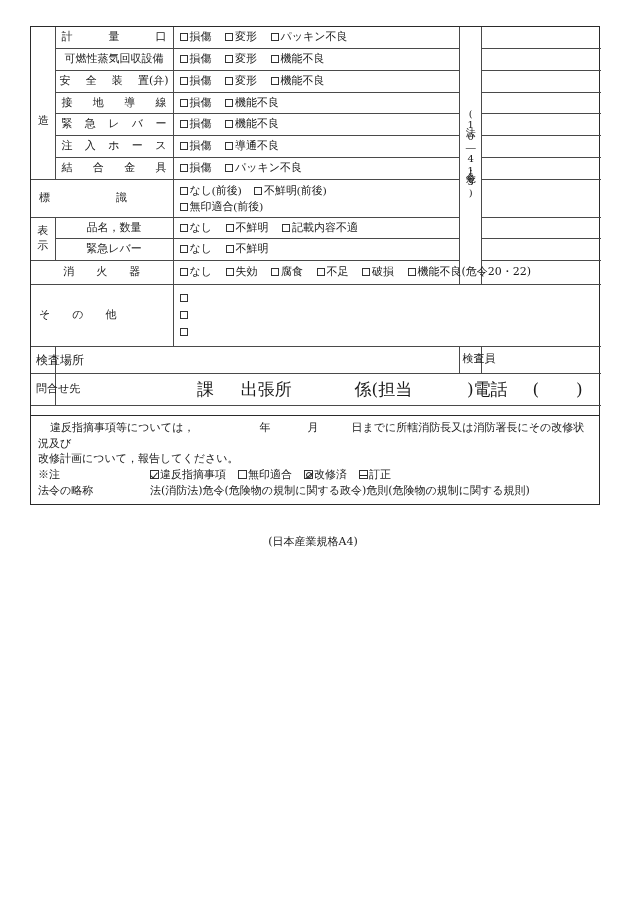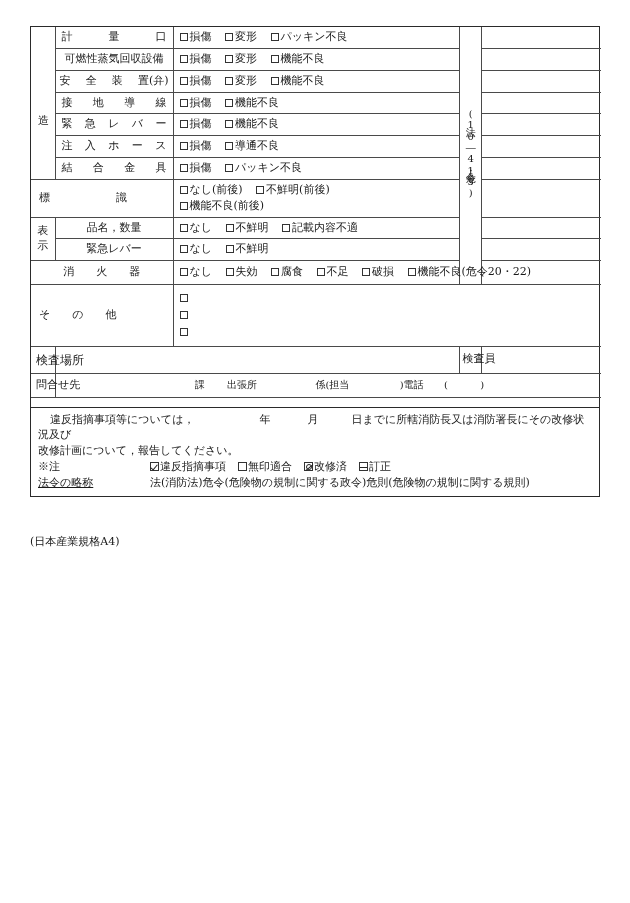--- a/index.html
+++ b/index.html
@@ -94,30 +94,30 @@
   .opts .opt:last-child { margin-right: 0; }
   .box {
     display: inline-block;
     width: 8px; height: 8px;
     border: 1px solid #333;
     margin-right: 2px;
     vertical-align: -1px;
     box-sizing: border-box;
     background: #fff;
   }
-  .opts-lines .line { display: block; }
+  .opts-lines .line { display: block; font-family: Liberation Serif, serif; }
   .opts-lines .line + .line { margin-top: 1px; }
   .stack-box { display: block; margin: 2px 0; }
 
   
   .blank { height: 100%; }
 
   
   .contact {
-    font-size: 10px;
+    font-size: 17px;
     padding: 4px 6px;
     white-space: nowrap;
   }
   .contact .sp-a { display:inline-block; width: 130px; }
   .contact .sp-b { display:inline-block; width: 16px; }
   .contact .sp-c { display:inline-block; width: 52px; }
   .contact .sp-d { display:inline-block; width: 44px; }
   .contact .sp-e { display:inline-block; width: 14px; }
   .contact .sp-f { display:inline-block; width: 26px; }
 
@@ -130,21 +130,21 @@
     margin-top: 9px;
   }
   .notes .l1 { text-indent: 1.1em; }
   .notes .gap-y { display:inline-block; width: 58px; }
   .notes .gap-m { display:inline-block; width: 30px; }
   .notes .gap-d { display:inline-block; width: 26px; }
   .legend-line { display: flex; align-items: baseline; }
   .legend-line .lbl { width: 112px; flex: none; }
   .legend-line .item { margin-right: 12px; white-space: nowrap; }
   .abbr-line { display: flex; align-items: baseline; }
-  .abbr-line .lbl { width: 112px; flex: none; text-decoration: underline; }
+  .abbr-line .lbl { width: 112px; flex: none; }
 
   
   .mark {
     display: inline-block;
     width: 9px; height: 9px;
     border: 1px solid #333;
     box-sizing: border-box;
     position: relative;
     vertical-align: -1px;
     margin-right: 1px;
@@ -186,21 +186,21 @@
     width: 7px; height: 0;
     border-top: 1.3px solid #222;
   }
 
   
   .a4note {
     position: absolute;
     left: 30px;
     top: 534px;
     width: 570px;
-    text-align: left;
+    text-align: center;
     font-size: 11px;
     padding-right: 4px;
     box-sizing: border-box;
   }
 </style>
 </head>
 <body>
 
 <div id="page">
 
@@ -352,21 +352,21 @@
             <span>標　　　　　　識</span>
           </div>
         </td>
         <td>
           <div class="opts opts-lines">
             <span class="line">
               <span class="opt"><span class="box"></span><span>なし(前後)</span></span>
               <span class="opt"><span class="box"></span><span>不鮮明(前後)</span></span>
             </span>
             <span class="line">
-              <span class="opt"><span class="box"></span><span>機能不良(前後)</span></span>
+              <span class="opt"><span class="box"></span><span>無印適合(前後)</span></span>
             </span>
           </div>
         </td>
         <td class="blank"></td>
       </tr>
 
       <tr>
         <td class="vcell" rowspan="2" colspan="1">
           <div style="text-align:center;font-size:11px;">表　　　示</div>
         </td>

